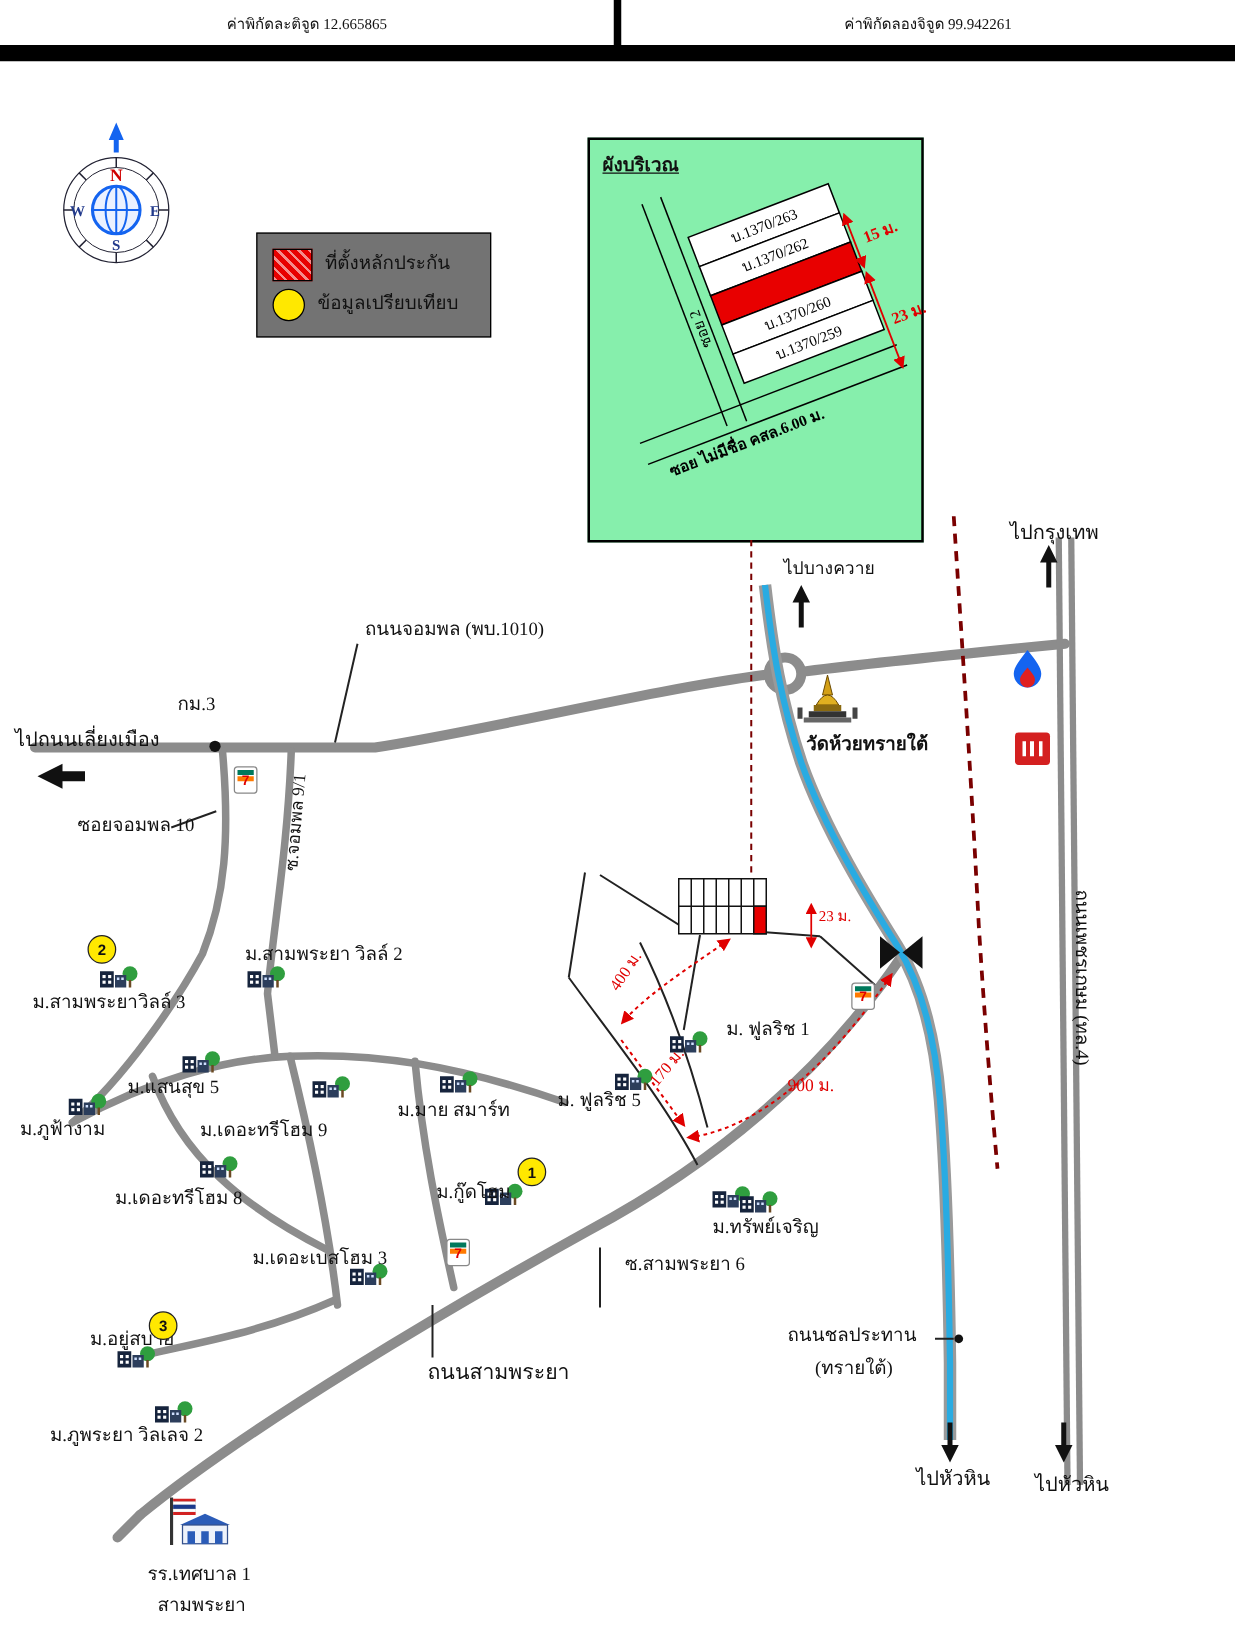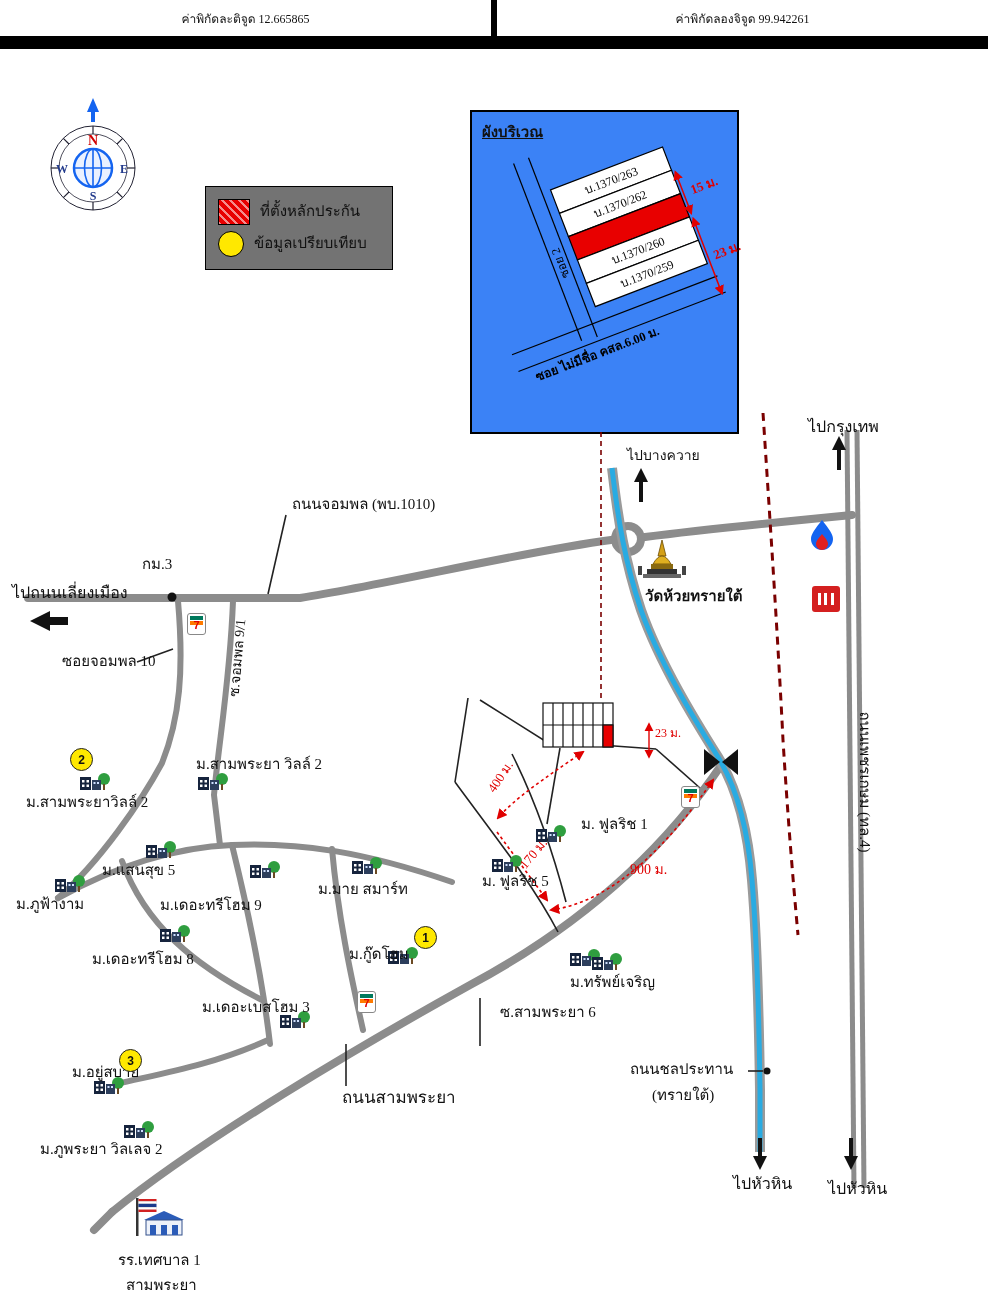--- a/index.html
+++ b/index.html
@@ -17,21 +17,21 @@
   .ctr{transform:translate(-50%,-50%) rotate(var(--r,0deg));}
   .map-svg{position:absolute;left:0;top:0;}
   svg text{font-family:"Liberation Serif","DejaVu Serif",serif;}
   
   .legend{position:absolute;left:205px;top:186px;width:186px;height:82px;border:1.6px solid #000;background:#737373;}
   .legend-row{position:absolute;left:12px;display:flex;align-items:center;gap:10px;}
   .sw-red{width:30px;height:24px;background:#e80000;border:1.6px solid #000;
      background-image:repeating-linear-gradient(45deg,rgba(255,255,255,.55) 0 2px,transparent 2px 6px);}
   .sw-yellow{width:24px;height:24px;border-radius:50%;background:#ffe800;border:1.6px solid #000;}
   
-  .inset{position:absolute;left:470px;top:110px;width:265px;height:320px;border:2px solid #000;background:#3b82f6;}
+  .inset{position:absolute;left:470px;top:110px;width:265px;height:320px;border:2px solid #000;background:#86efac;}
   .inset-title{position:absolute;left:10px;top:8px;font-size:15px;font-weight:bold;text-decoration:underline;}
   
   .marker{position:absolute;width:21px;height:21px;border-radius:50%;background:#ffe800;
           border:1.6px solid #222;display:flex;align-items:center;justify-content:center;
           font-size:12px;font-weight:bold;font-family:"Liberation Sans",sans-serif;z-index:5;}
   
   .seven{position:absolute;width:17px;height:20px;background:#fff;border:1px solid #888;border-radius:3px;z-index:5;}
   .seven .sg{position:absolute;left:2px;right:2px;top:2px;height:4px;background:#00795c;}
   .seven .so{position:absolute;left:2px;right:2px;top:7px;height:4px;background:#ff7a00;}
   .seven .s7{position:absolute;left:0;right:0;top:5px;text-align:center;color:#e00000;
@@ -274,28 +274,28 @@
   <div class="lbl" style="left:62px;top:653px;">ซอยจอมพล 10</div>
   <div class="lbl ctr" style="left:238px;top:658px;--r:-85deg;font-size:14px;">ซ.จอมพล 9/1</div>
   <div class="lbl" style="left:579px;top:448px;font-size:14px;margin-left:48px;">ไปบางควาย</div>
   <div class="lbl" style="left:808px;top:418px;font-size:16px;">ไปกรุงเทพ</div>
   <div class="lbl b" style="left:645px;top:588px;">วัดห้วยทรายใต้</div>
   <div class="lbl red" style="left:655px;top:727px;font-size:12px;">23 ม.</div>
   <div class="lbl ctr red" style="left:501px;top:777px;--r:-56deg;font-size:13px;">400 ม.</div>
   <div class="lbl ctr red" style="left:534px;top:854px;--r:-50deg;font-size:13px;">170 ม.</div>
   <div class="lbl red" style="left:630px;top:862px;font-size:14px;">900 ม.</div>
   <div class="lbl" style="left:196px;top:756px;">ม.สามพระยา วิลล์ 2</div>
-  <div class="lbl" style="left:26px;top:794px;">ม.สามพระยาวิลล์ 2</div>
+  <div class="lbl" style="left:26px;top:794px;">ม.สามพระยาวิลล์ 3</div>
   <div class="lbl" style="left:102px;top:862px;">ม.แสนสุข 5</div>
   <div class="lbl" style="left:16px;top:896px;text-align:center;">ม.ภูฟ้างาม</div>
   <div class="lbl" style="left:160px;top:897px;">ม.เดอะทรีโฮม 9</div>
   <div class="lbl" style="left:318px;top:881px;">ม.มาย สมาร์ท</div>
   <div class="lbl" style="left:92px;top:951px;">ม.เดอะทรีโฮม 8</div>
   <div class="lbl" style="left:581px;top:816px;">ม. ฟูลริช  1</div>
-  <div class="lbl" style="left:446px;top:873px;margin-left:36px;">ม. ฟูลริช 5</div>
+  <div class="lbl" style="left:446px;top:873px;">ม. ฟูลริช 5</div>
   <div class="lbl" style="left:349px;top:946px;">ม.กู๊ดโฮม</div>
   <div class="lbl" style="left:570px;top:974px;">ม.ทรัพย์เจริญ</div>
   <div class="lbl" style="left:202px;top:999px;">ม.เดอะเบสโฮม 3</div>
   <div class="lbl" style="left:500px;top:1004px;">ซ.สามพระยา 6</div>
   <div class="lbl" style="left:72px;top:1064px;">ม.อยู่สบาย</div>
   <div class="lbl" style="left:342px;top:1088px;font-size:17px;">ถนนสามพระยา</div>
   <div class="lbl" style="left:630px;top:1061px;">ถนนชลประทาน</div>
   <div class="lbl" style="left:652px;top:1087px;text-align:center;">(ทรายใต้)</div>
   <div class="lbl" style="left:40px;top:1141px;">ม.ภูพระยา วิลเลจ 2</div>
   <div class="lbl" style="left:118px;top:1252px;">รร.เทศบาล 1</div>

